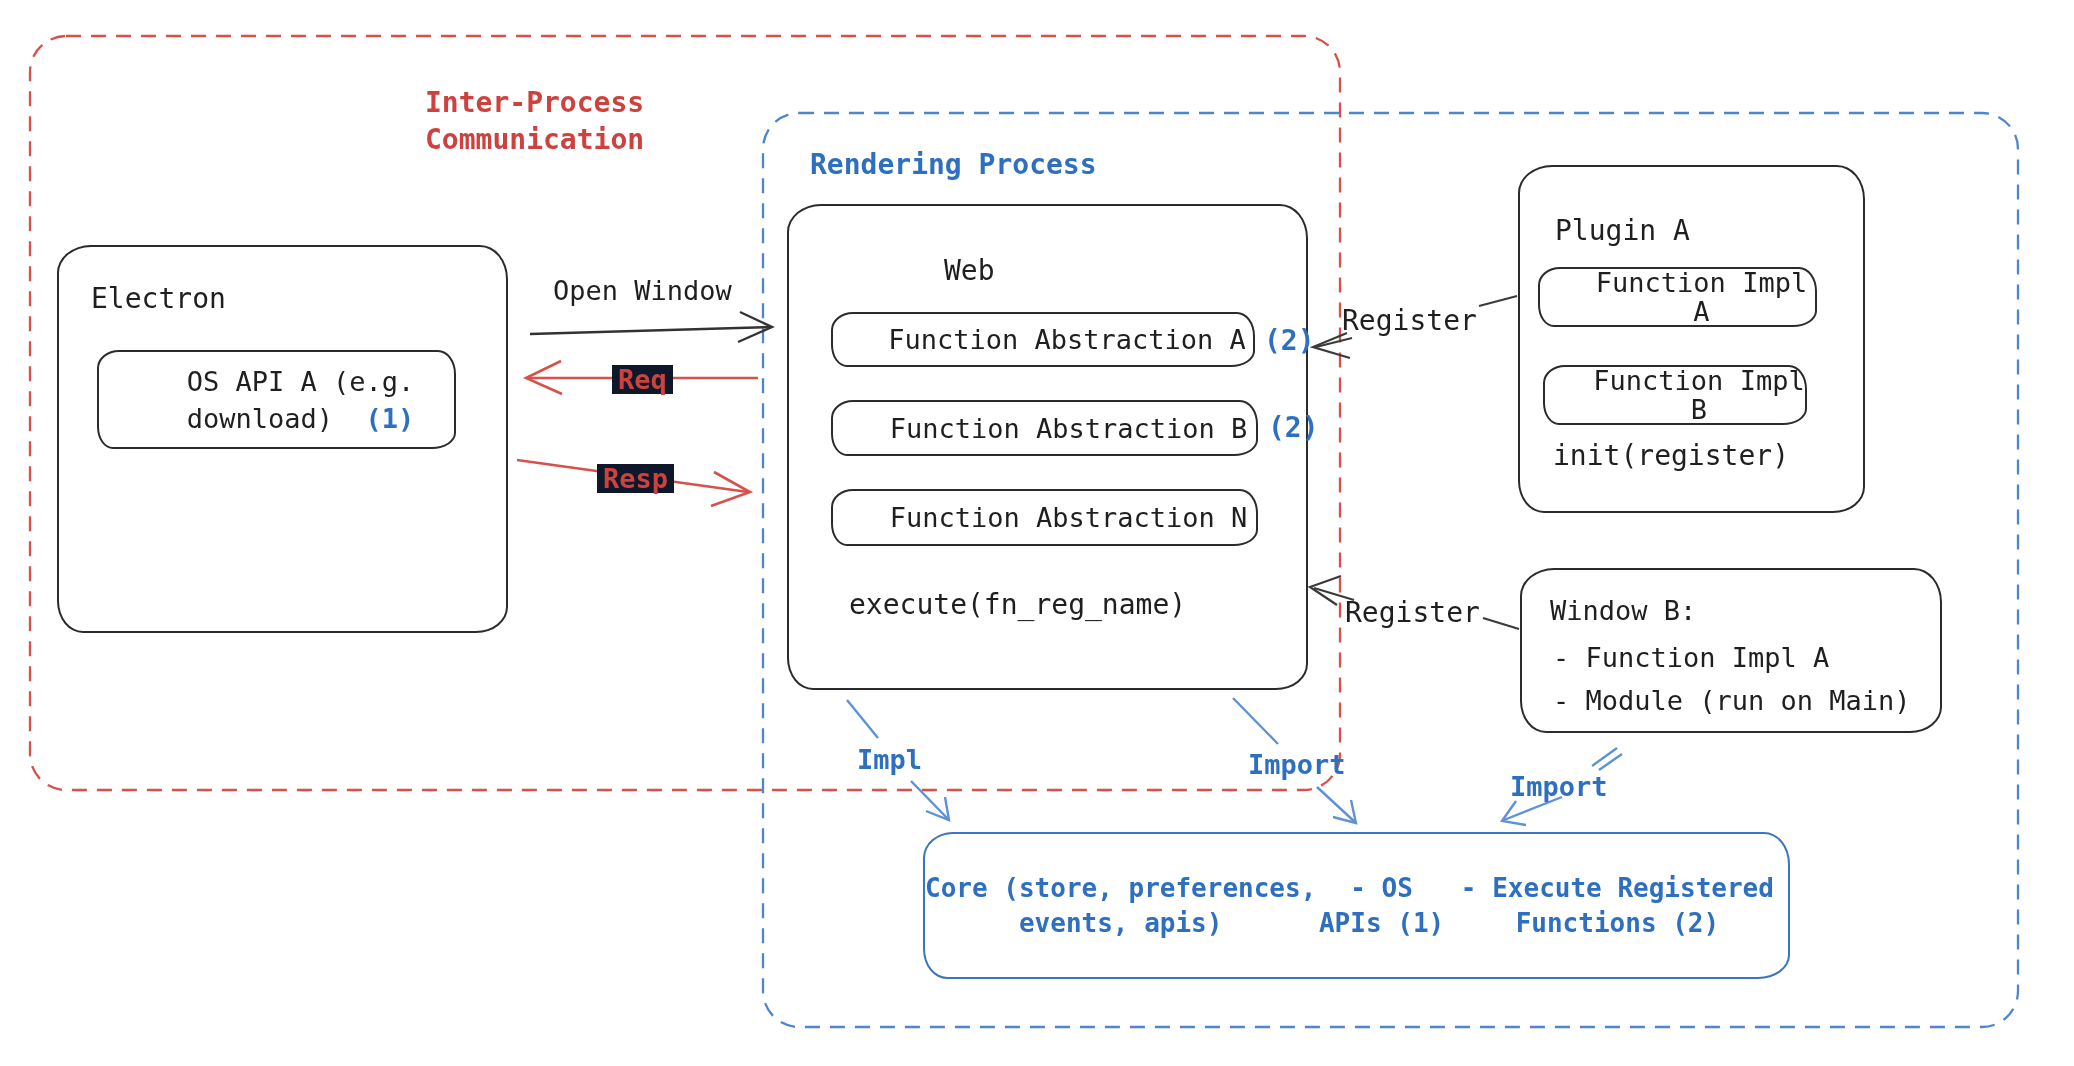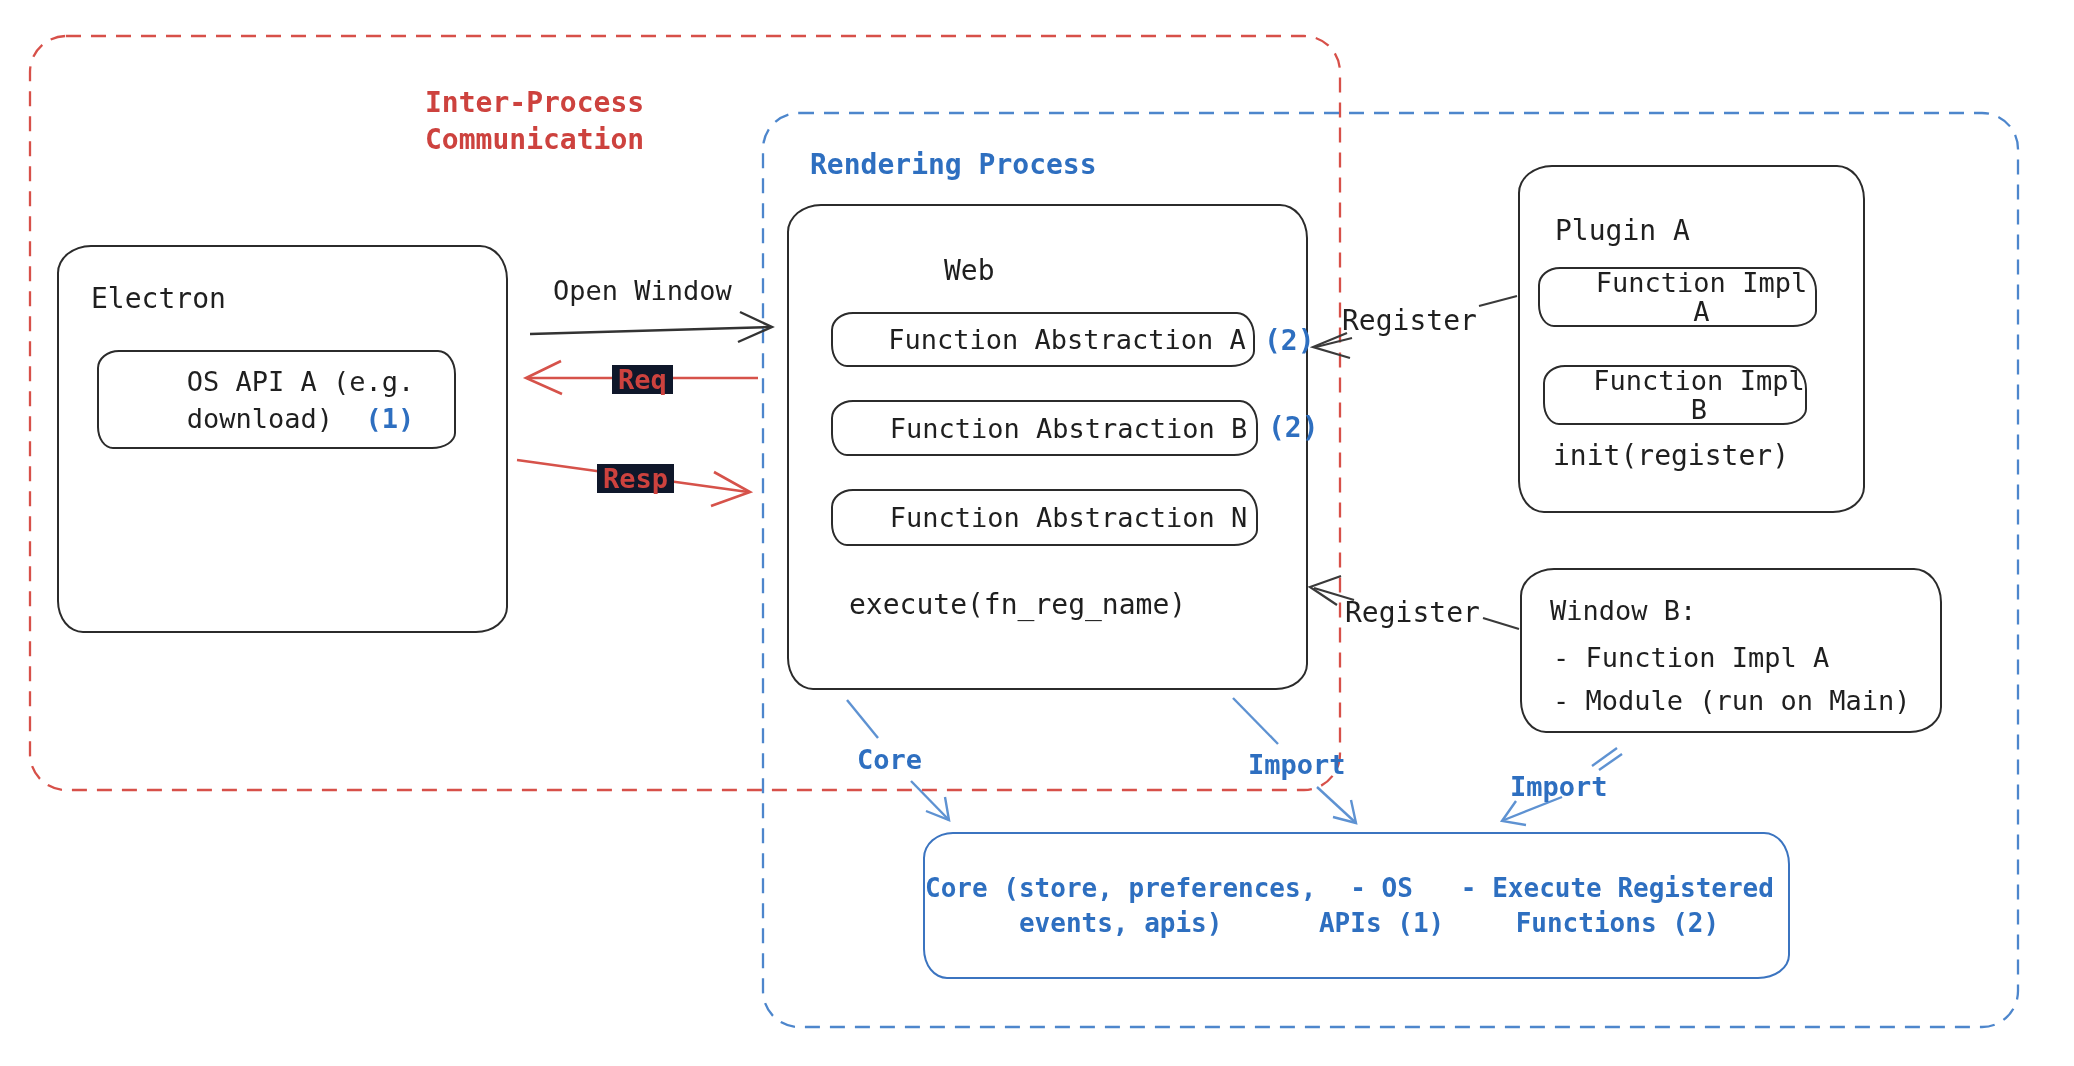--- a/index.html
+++ b/index.html
@@ -150,21 +150,21 @@
   <div class="node r-md center-box" style="left:1543px;top:353px;width:264px;height:60px;margin-top:12px;">
     <div class="f27">Function Impl B</div>
   </div>
   <div class="label ink f28" style="left:1553px;top:441px;z-index:3;">init(register)</div>
 
   <div class="node r-lg" style="left:1520px;top:568px;width:422px;height:165px;"></div>
   <div class="label ink f27" style="left:1550px;top:596px;z-index:3;">Window B:</div>
   <div class="label ink f27" style="left:1553px;top:643px;z-index:3;">- Function Impl A</div>
   <div class="label ink f27" style="left:1553px;top:686px;z-index:3;">- Module (run on Main)</div>
 
-  <div class="label blue f27" style="left:857px;top:745px;">Core</div>
+  <div class="label blue f27" style="left:857px;top:745px;">Impl</div>
   <div class="label blue f27" style="left:1248px;top:750px;">Import</div>
   <div class="label blue f27" style="left:1510px;top:772px;">Import</div>
 
   <div class="core f26 blue" style="left:923px;top:832px;width:863px;height:143px;">
     <div>Core (store, preferences, events, apis)</div>
     <div>- OS APIs (1)</div>
     <div>- Execute Registered Functions (2)</div>
   </div>
 
 </div>

